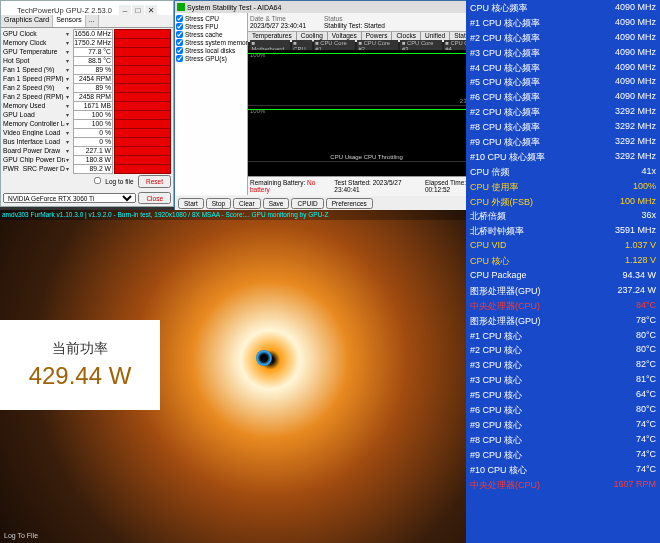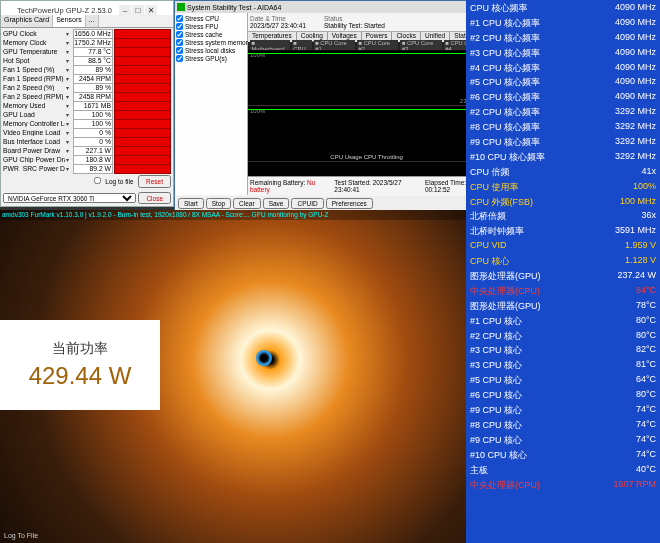--- a/index.html
+++ b/index.html
@@ -338,27 +338,31 @@
       <div class="r">
         <span class="">北桥倍频</span>
         <span class="">36x</span>
       </div>
       <div class="r">
         <span class="">北桥时钟频率</span>
         <span class="">3591 MHz</span>
       </div>
       <div class="r">
         <span class="cy">CPU VID</span>
-        <span class="cy">1.959 V</span>
+        <span class="cy">1.037 V</span>
       </div>
       <div class="r">
         <span class="cy">CPU 核心</span>
         <span class="cy">1.128 V</span>
       </div>
       <div class="r">
+        <span class="">CPU Package</span>
+        <span class="">94.34 W</span>
+      </div>
+      <div class="r">
         <span class="">图形处理器(GPU)</span>
         <span class="">237.24 W</span>
       </div>
       <div class="r">
         <span class="rd">中央处理器(CPU)</span>
         <span class="rd">84°C</span>
       </div>
       <div class="r">
         <span class="">图形处理器(GPU)</span>
         <span class="">78°C</span>
@@ -397,21 +401,17 @@
       </div>
       <div class="r">
         <span class="">#9 CPU 核心</span>
         <span class="">74°C</span>
       </div>
       <div class="r">
         <span class="">#10 CPU 核心</span>
         <span class="">74°C</span>
       </div>
       <div class="r">
-        <span class="">主板</span>
-        <span class="">40°C</span>
-      </div>
-      <div class="r">
         <span class="rd">中央处理器(CPU)</span>
         <span class="rd">1607 RPM</span>
       </div>
     </div>
 </div>
 
 </body></html>

